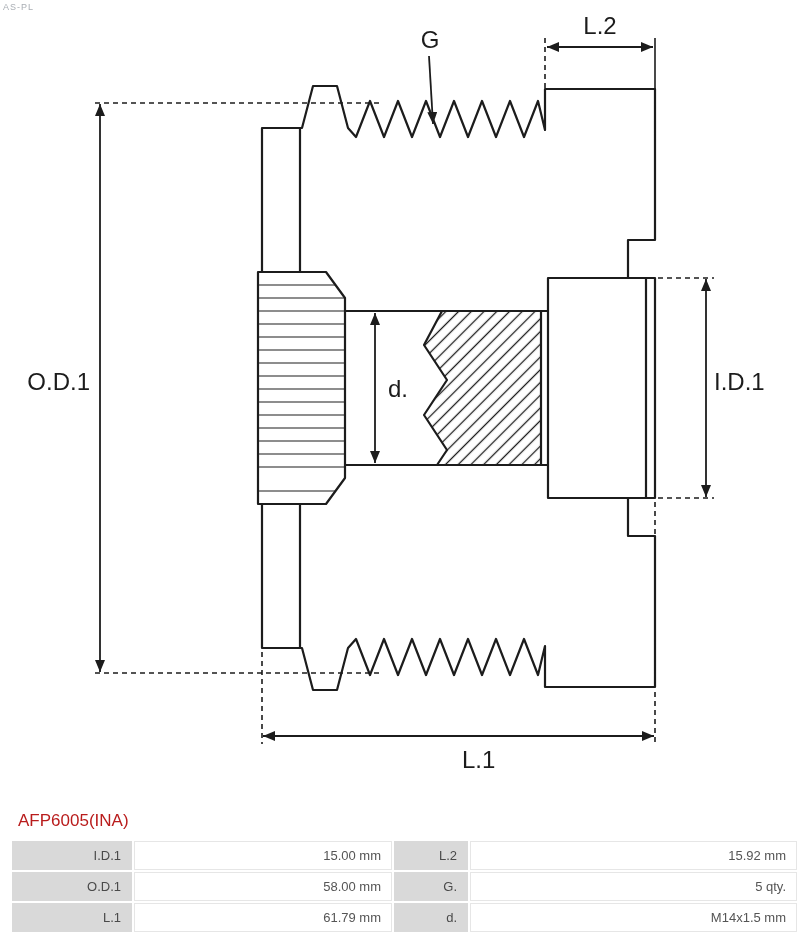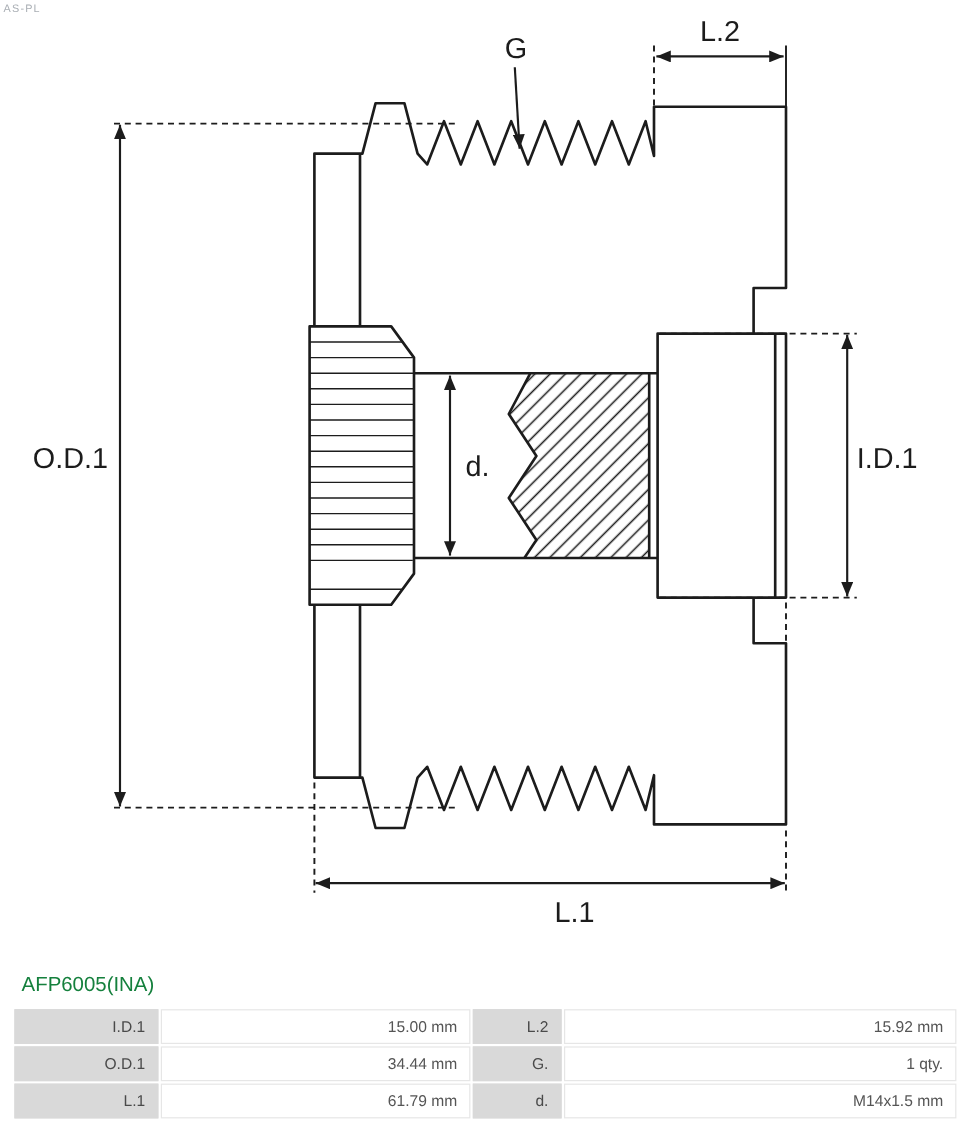--- a/index.html
+++ b/index.html
@@ -17,21 +17,21 @@
     left: 3px;
     font-size: 9px;
     letter-spacing: 1px;
     color: #a9aeb4;
   }
   svg.drawing { display: block; }
   .code {
     margin: 26px 0 8px 18px;
     font-size: 17px;
     font-weight: 400;
-    color: #15803d;
+    color: #b91c1c;
   }
   table.specs {
     width: 789px;
     margin: 0 10px;
     border-collapse: separate;
     border-spacing: 2px;
     table-layout: fixed;
     font-size: 13px;
   }
   .specs td {
@@ -117,23 +117,23 @@
     </colgroup>
     <tbody>
       <tr>
         <td class="k">I.D.1</td>
         <td class="v">15.00 mm</td>
         <td class="k">L.2</td>
         <td class="v">15.92 mm</td>
       </tr>
       <tr>
         <td class="k">O.D.1</td>
-        <td class="v">34.44 mm</td>
+        <td class="v">58.00 mm</td>
         <td class="k">G.</td>
-        <td class="v">1 qty.</td>
+        <td class="v">5 qty.</td>
       </tr>
       <tr>
         <td class="k">L.1</td>
         <td class="v">61.79 mm</td>
         <td class="k">d.</td>
         <td class="v">M14x1.5 mm</td>
       </tr>
     </tbody>
   </table>
 

